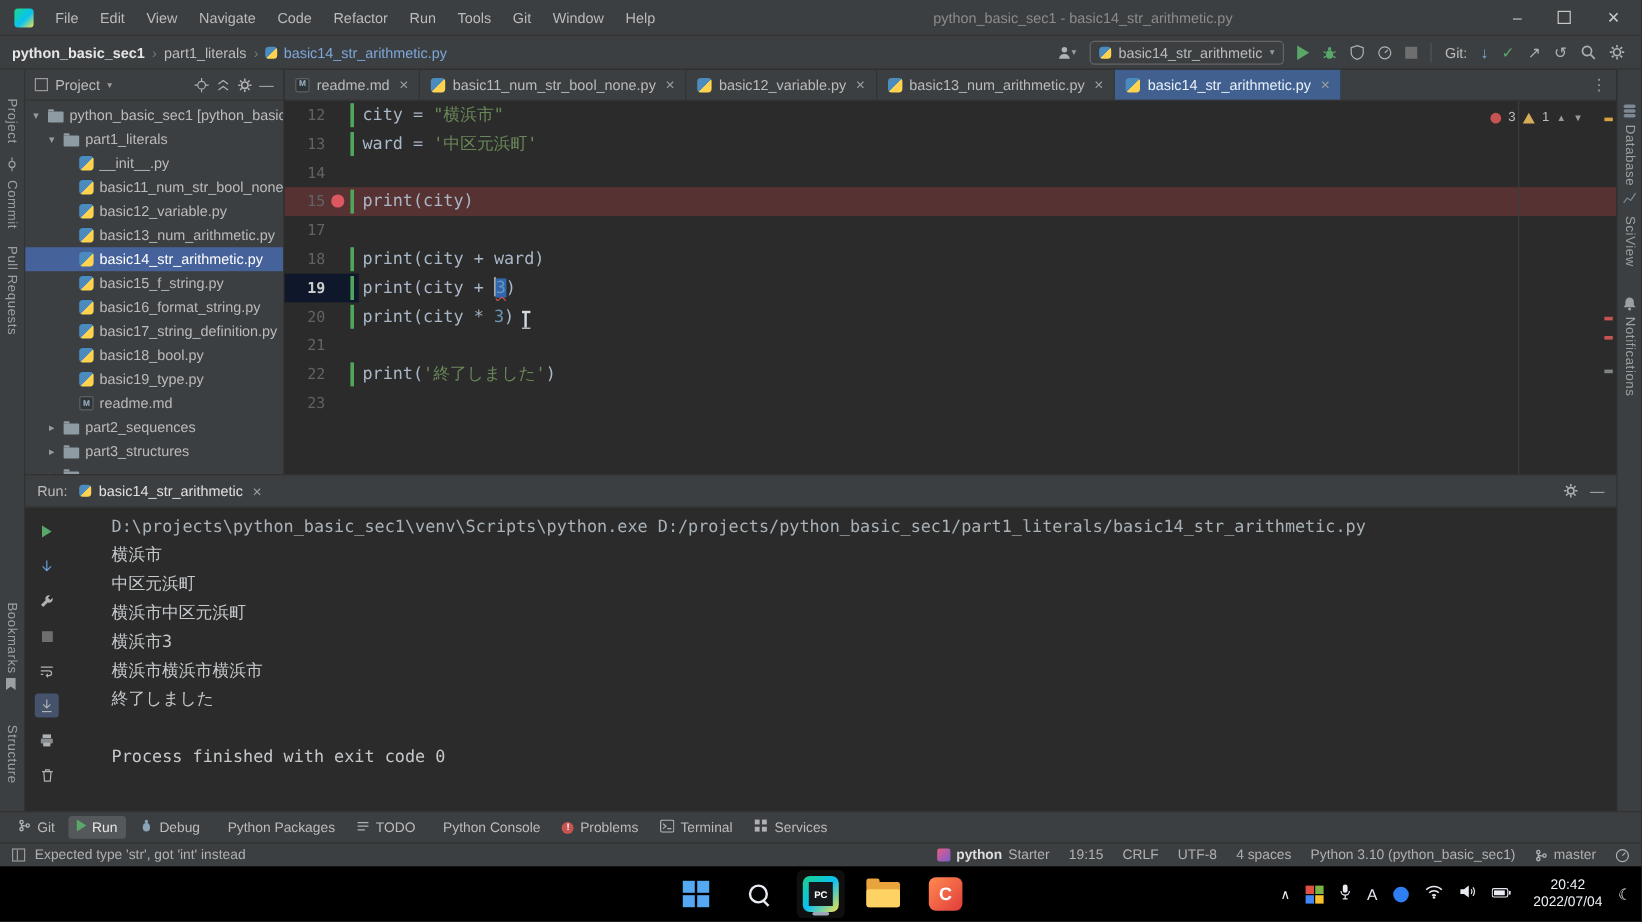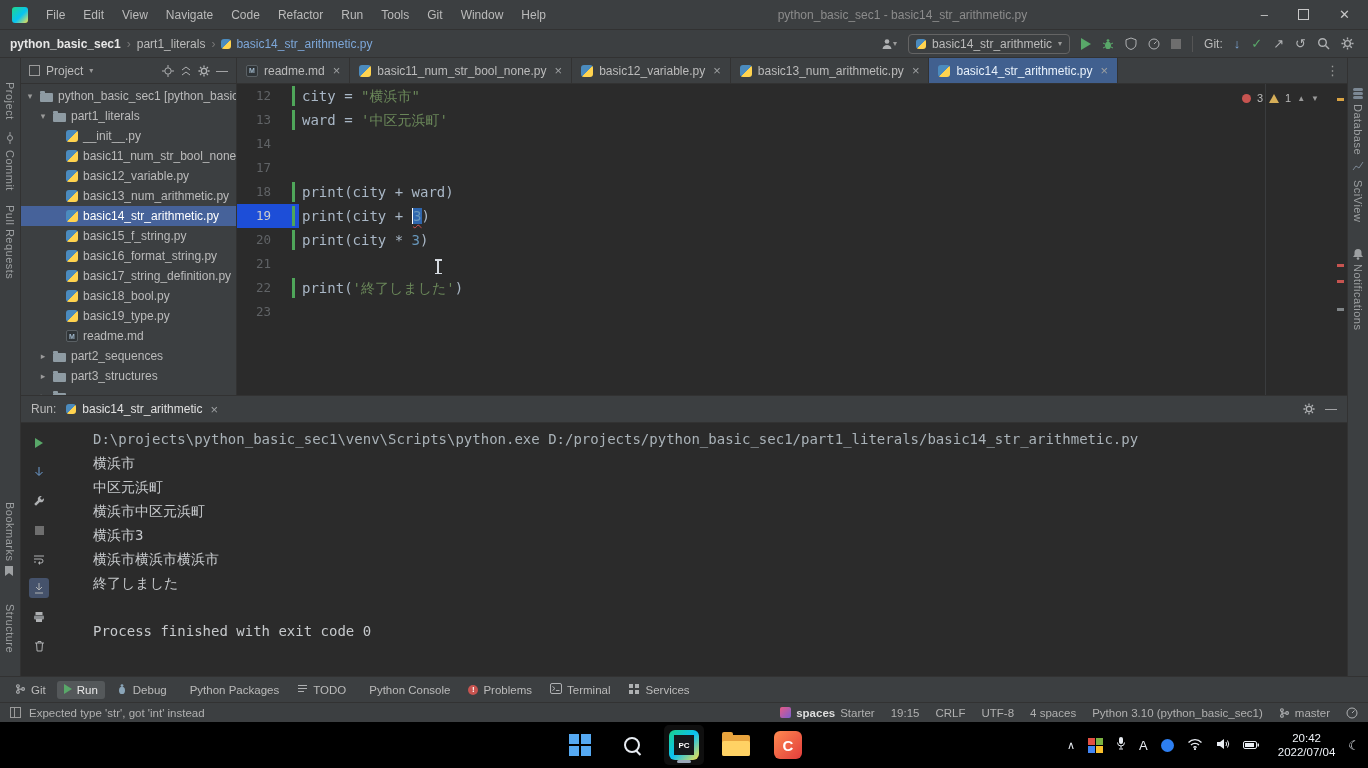--- a/index.html
+++ b/index.html
@@ -62,21 +62,21 @@
   .tabbar{height:26px;background:#3c3f41;border-bottom:1px solid #323232;box-sizing:border-box;display:flex;
     align-items:stretch;font-size:12px;color:#bbb;position:relative;}
   .tab{display:flex;align-items:center;gap:6px;padding:0 9px;border-right:1px solid #323232;}
   .tab.active{background:#41608f;color:#e8f1fb;}
   .tclose{color:#9da0a2;font-size:13px;line-height:1;margin-left:2px;}
   .tabmore{position:absolute;right:8px;top:0;bottom:1px;display:flex;align-items:center;color:#9a9a9a;font-size:13px;}
   .editor{position:relative;height:311px;font-family:"DejaVu Sans Mono",monospace;font-size:14px;}
   .eline{display:flex;height:24px;line-height:24px;white-space:pre;}
   .eline.bp{background:#573232;}
   .gut{display:flex;flex:none;width:62px;}
-  .eline.cur .gut{background:#1d4ed8;}
+  .eline.cur .gut{background:#0f172a;font-weight:bold;}
   .ln{flex:none;width:34px;text-align:right;color:#606366;font-size:12.5px;padding-right:4px;}
   .eline.cur .ln{color:#cccccc;}
   .dot{flex:none;width:14px;position:relative;}
   .dot.has::before{content:'';position:absolute;left:1px;top:6px;width:11px;height:11px;border-radius:50%;background:#db5860;}
   .vcs{flex:none;width:3px;margin:2px 7px 2px 3px;}
   .vcs.on{background:#4fa65a;}
   .codeline{padding-left:3px;}
   .c-p{color:#a9b7c6;} .c-s{color:#6a8759;} .c-n{color:#6897bb;}
   .selbg{background:#2f66ad;}
   .err{text-decoration:underline wavy #d25252 1px;text-underline-offset:3px;}
@@ -431,20 +431,21 @@
           </div>
         </div>
       <span class="tabmore">⋮</span>
     </div>
     <div class="editor" id="editor">
       <div class="guide"></div>
       <div id="elines">
           <div class="eline"><div class="gut"><span class="ln">12</span><span class="dot"></span><span class="vcs on"></span></div><div class="codeline"><span class="c-p">city = </span><span class="c-s">"横浜市"</span></div></div>
           <div class="eline"><div class="gut"><span class="ln">13</span><span class="dot"></span><span class="vcs on"></span></div><div class="codeline"><span class="c-p">ward = </span><span class="c-s">'中区元浜町'</span></div></div>
           <div class="eline"><div class="gut"><span class="ln">14</span><span class="dot"></span><span class="vcs"></span></div><div class="codeline"></div></div>
+          <div class="eline bp"><div class="gut"><span class="ln">15</span><span class="dot has"></span><span class="vcs on"></span></div><div class="codeline"><span class="c-p">print(city)</span></div></div>
           <div class="eline"><div class="gut"><span class="ln">17</span><span class="dot"></span><span class="vcs"></span></div><div class="codeline"></div></div>
           <div class="eline"><div class="gut"><span class="ln">18</span><span class="dot"></span><span class="vcs on"></span></div><div class="codeline"><span class="c-p">print(city + ward)</span></div></div>
           <div class="eline cur"><div class="gut"><span class="ln">19</span><span class="dot"></span><span class="vcs on"></span></div><div class="codeline"><span class="c-p">print(city + </span><span class="caret"></span><span class="c-n selbg err">3</span><span class="c-p">)</span></div></div>
           <div class="eline"><div class="gut"><span class="ln">20</span><span class="dot"></span><span class="vcs on"></span></div><div class="codeline"><span class="c-p">print(city * </span><span class="c-n">3</span><span class="c-p">)</span></div></div>
           <div class="eline"><div class="gut"><span class="ln">21</span><span class="dot"></span><span class="vcs"></span></div><div class="codeline"></div></div>
           <div class="eline"><div class="gut"><span class="ln">22</span><span class="dot"></span><span class="vcs on"></span></div><div class="codeline"><span class="c-p">print(</span><span class="c-s">'終了しました'</span><span class="c-p">)</span></div></div>
           <div class="eline"><div class="gut"><span class="ln">23</span><span class="dot"></span><span class="vcs"></span></div><div class="codeline"></div></div>
         </div>
       <div class="inspect">
         <span class="edot"></span>
@@ -589,21 +590,21 @@
         <span>Services</span>
       </div>
     </div>
 
   <div class="statusbar">
     <span class="switcher"></span>
     <span>Expected type 'str', got 'int' instead</span>
     <div class="sright">
       <span class="sitem">
         <span class="tnlogo"></span>
-        <span class="brand">spaces</span>
+        <span class="brand">python</span>
         <span>Starter</span>
       </span>
       <span>19:15</span>
       <span>CRLF</span>
       <span>UTF-8</span>
       <span>4 spaces</span>
       <span>Python 3.10 (python_basic_sec1)</span>
       <span class="sitem">
         <svg width="11" height="12" viewBox="0 0 12 12">
             <g fill="none" stroke="#afb1b3" stroke-width="1.2">

